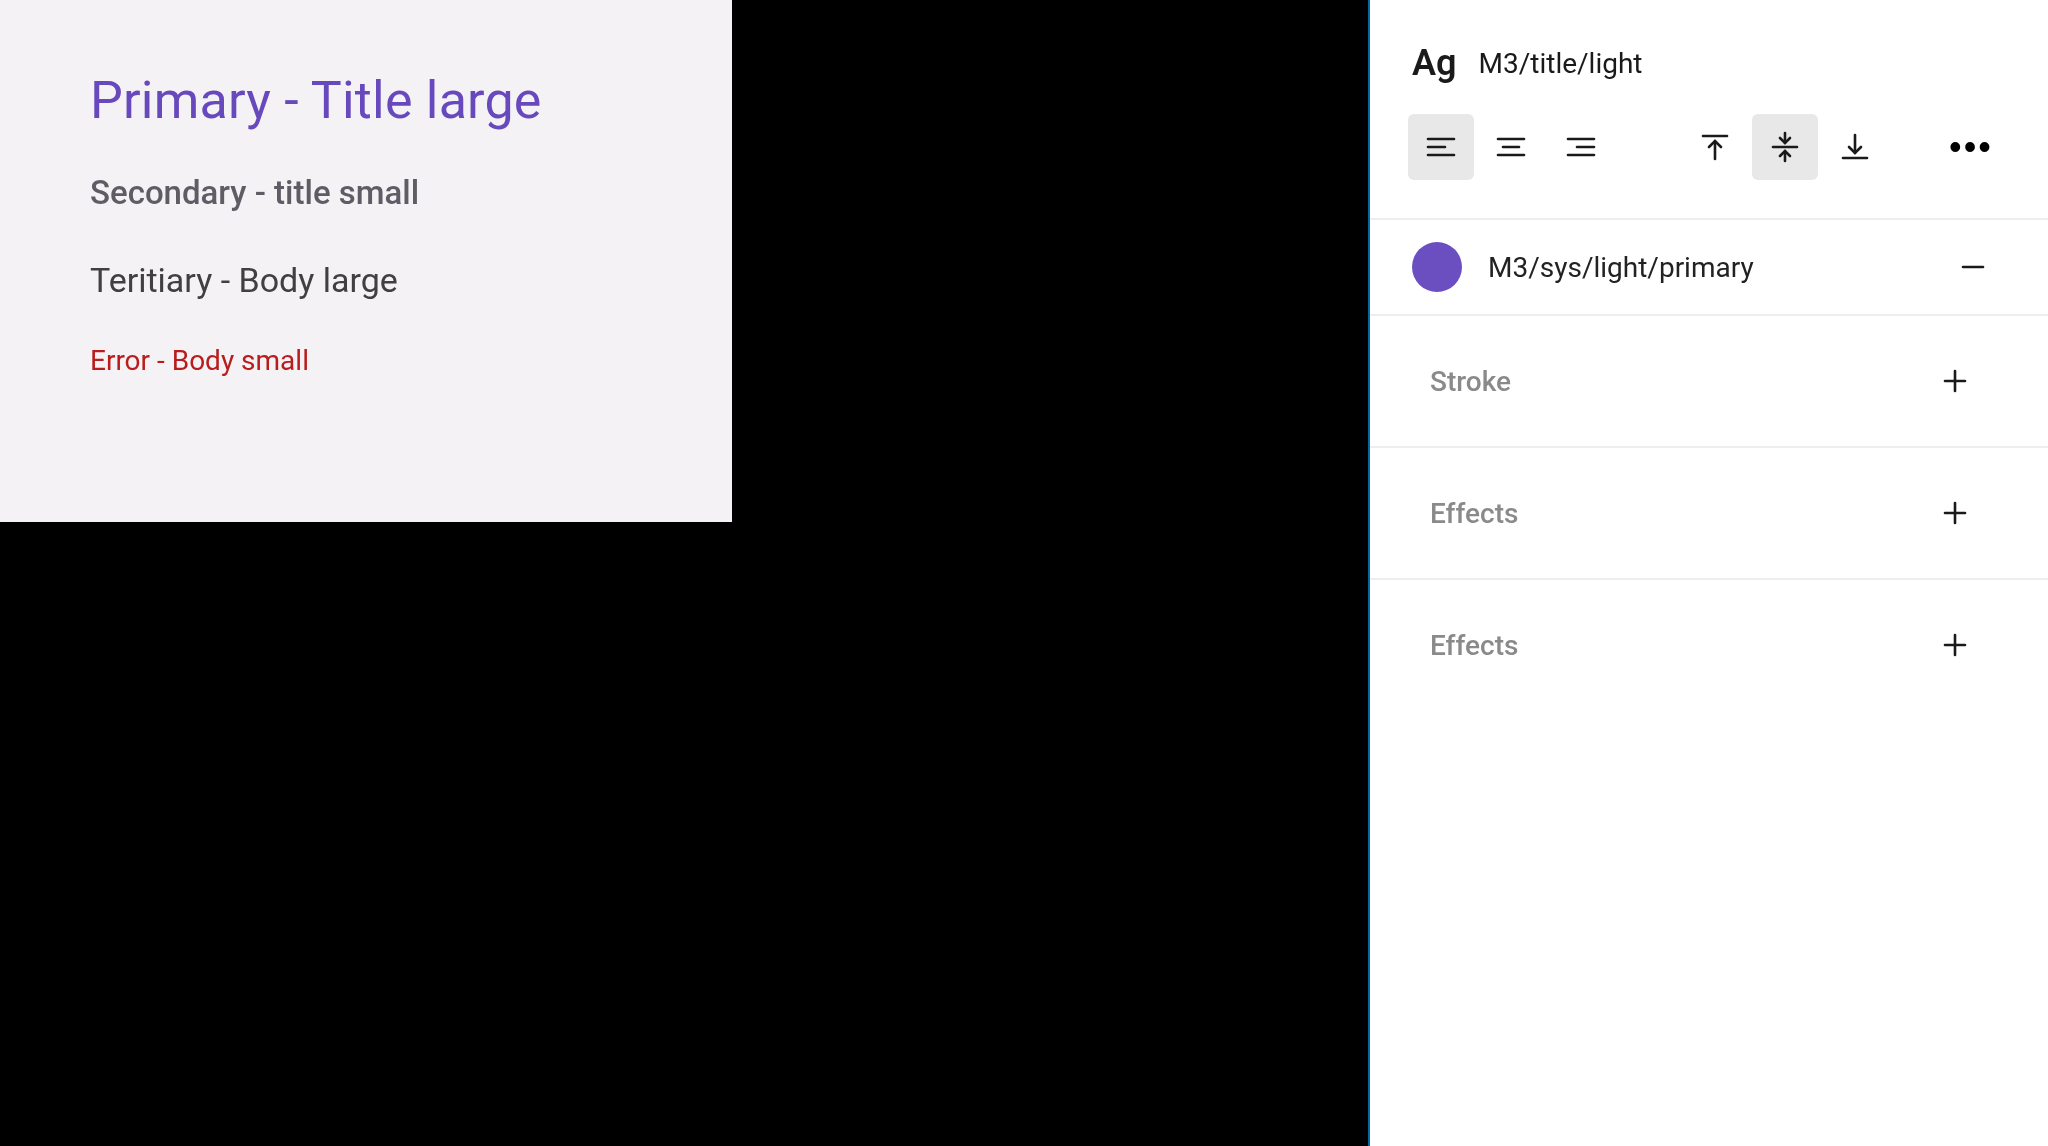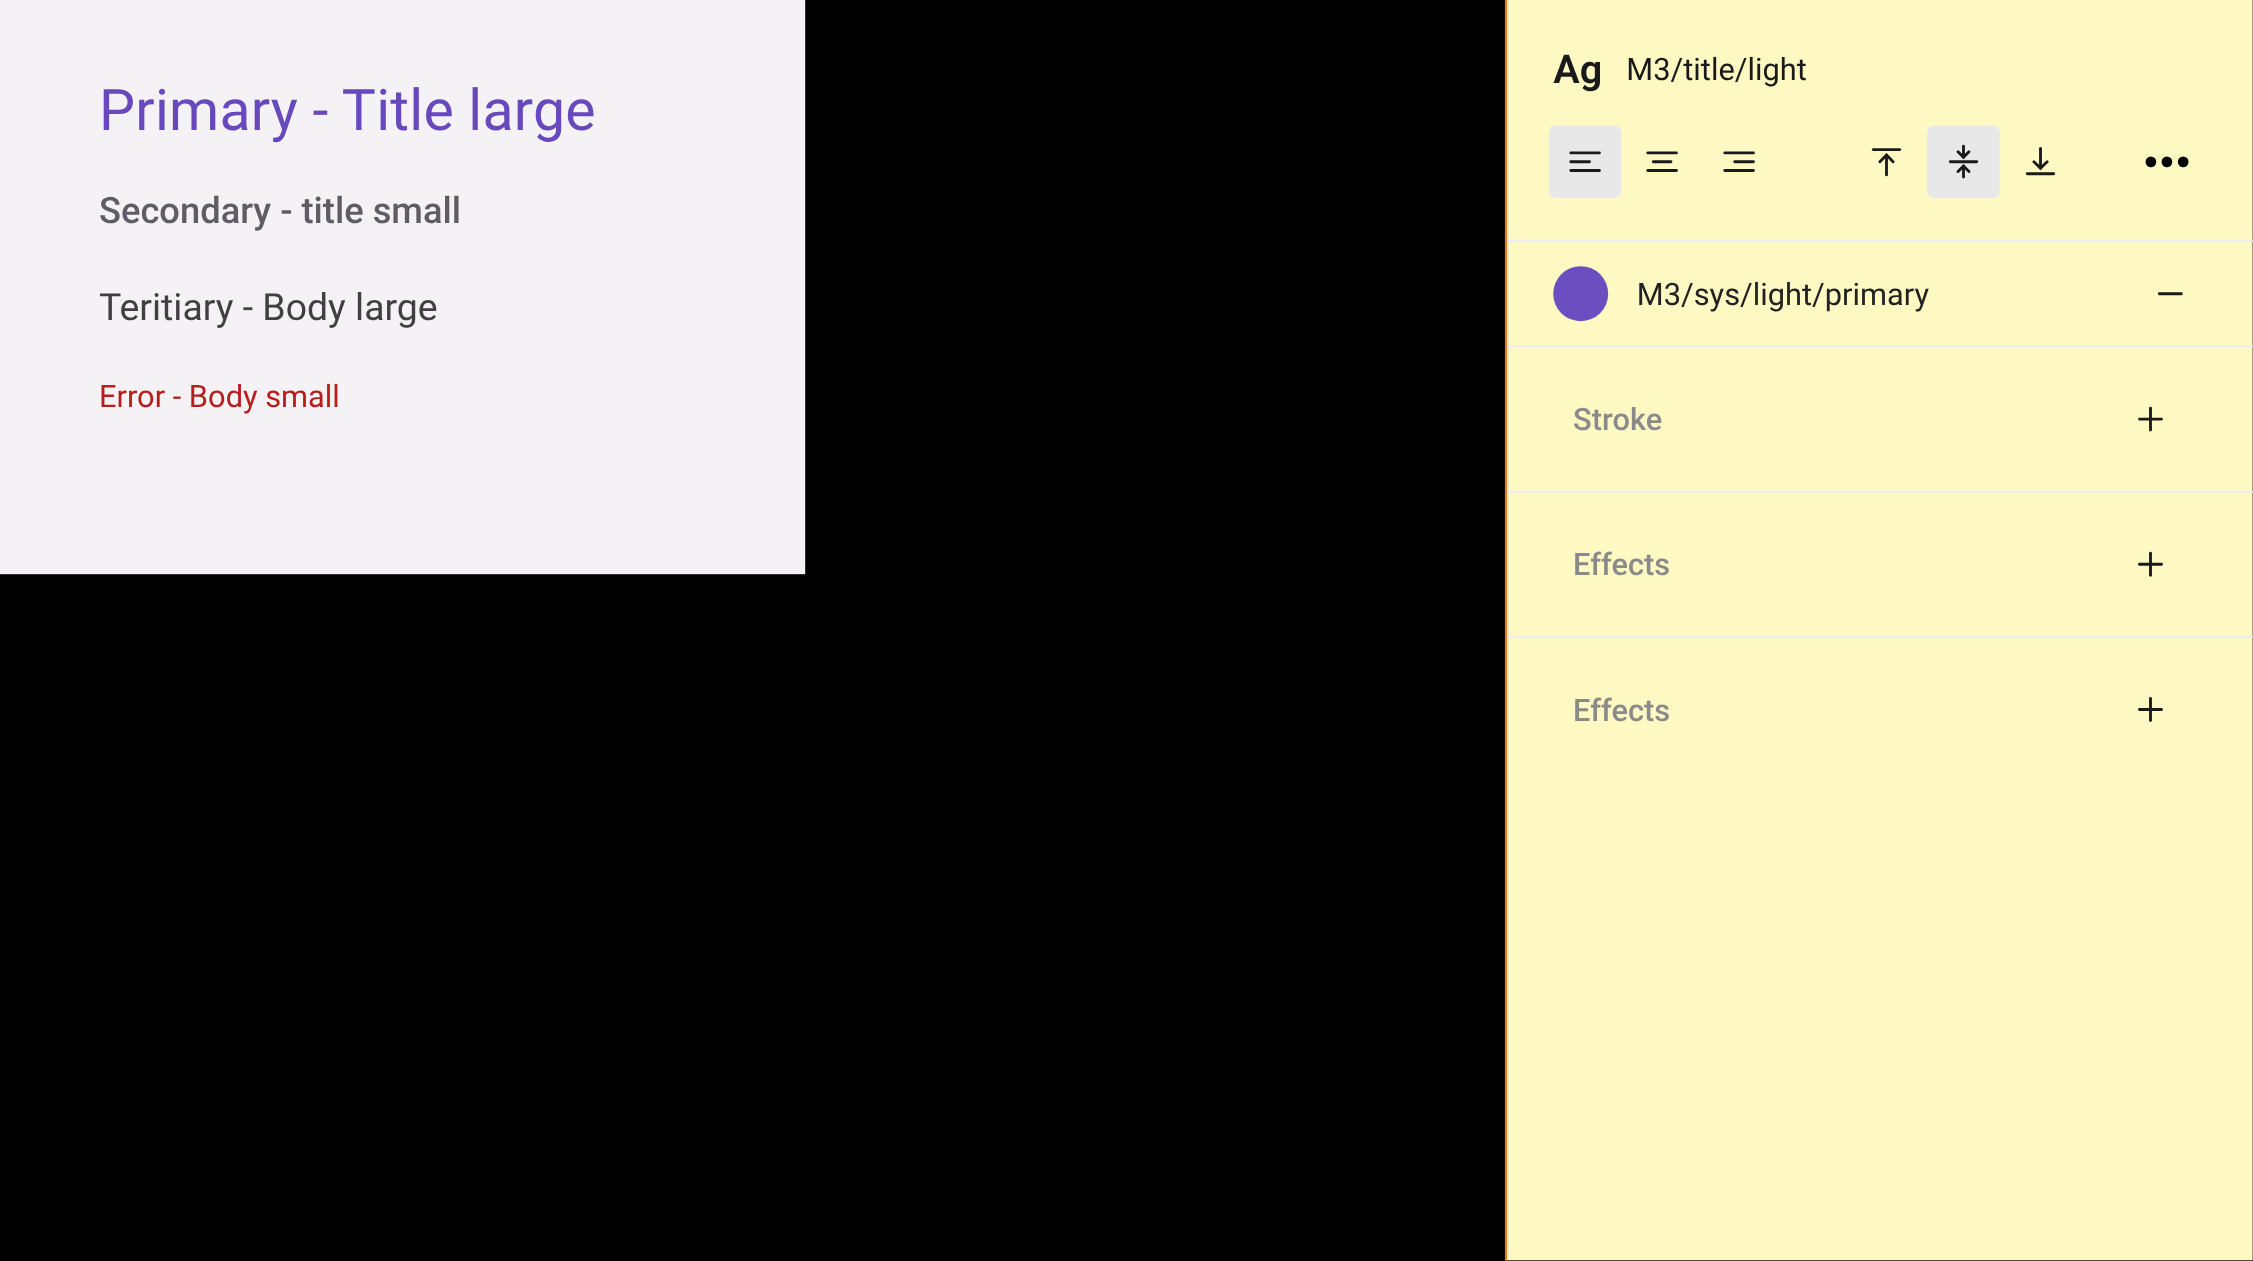--- a/index.html
+++ b/index.html
@@ -29,22 +29,22 @@
     }
     .t-primary  { color: #6749bd; font-size: 52px; font-weight: 400; margin-bottom: 42px; letter-spacing: .2px; }
     .t-secondary{ color: #5f5c65; font-size: 33px; font-weight: 500; margin-bottom: 48px; }
     .t-tertiary { color: #404040; font-size: 34px; font-weight: 400; margin-bottom: 44px; }
     .t-error    { color: #b91c1c; font-size: 28px; font-weight: 400; }
 
     
     .inspector {
       width: 680px;
       min-width: 680px;
-      background: #fef9c3;
-      border-left: 2px solid #f97316;
+      background: #ffffff;
+      border-left: 2px solid #0369a1;
       font-size: 28px;
       color: #1a1a1a;
     }
 
     
     .type-row {
       display: flex;
       align-items: center;
       gap: 22px;
       padding: 42px 42px 30px 42px;

